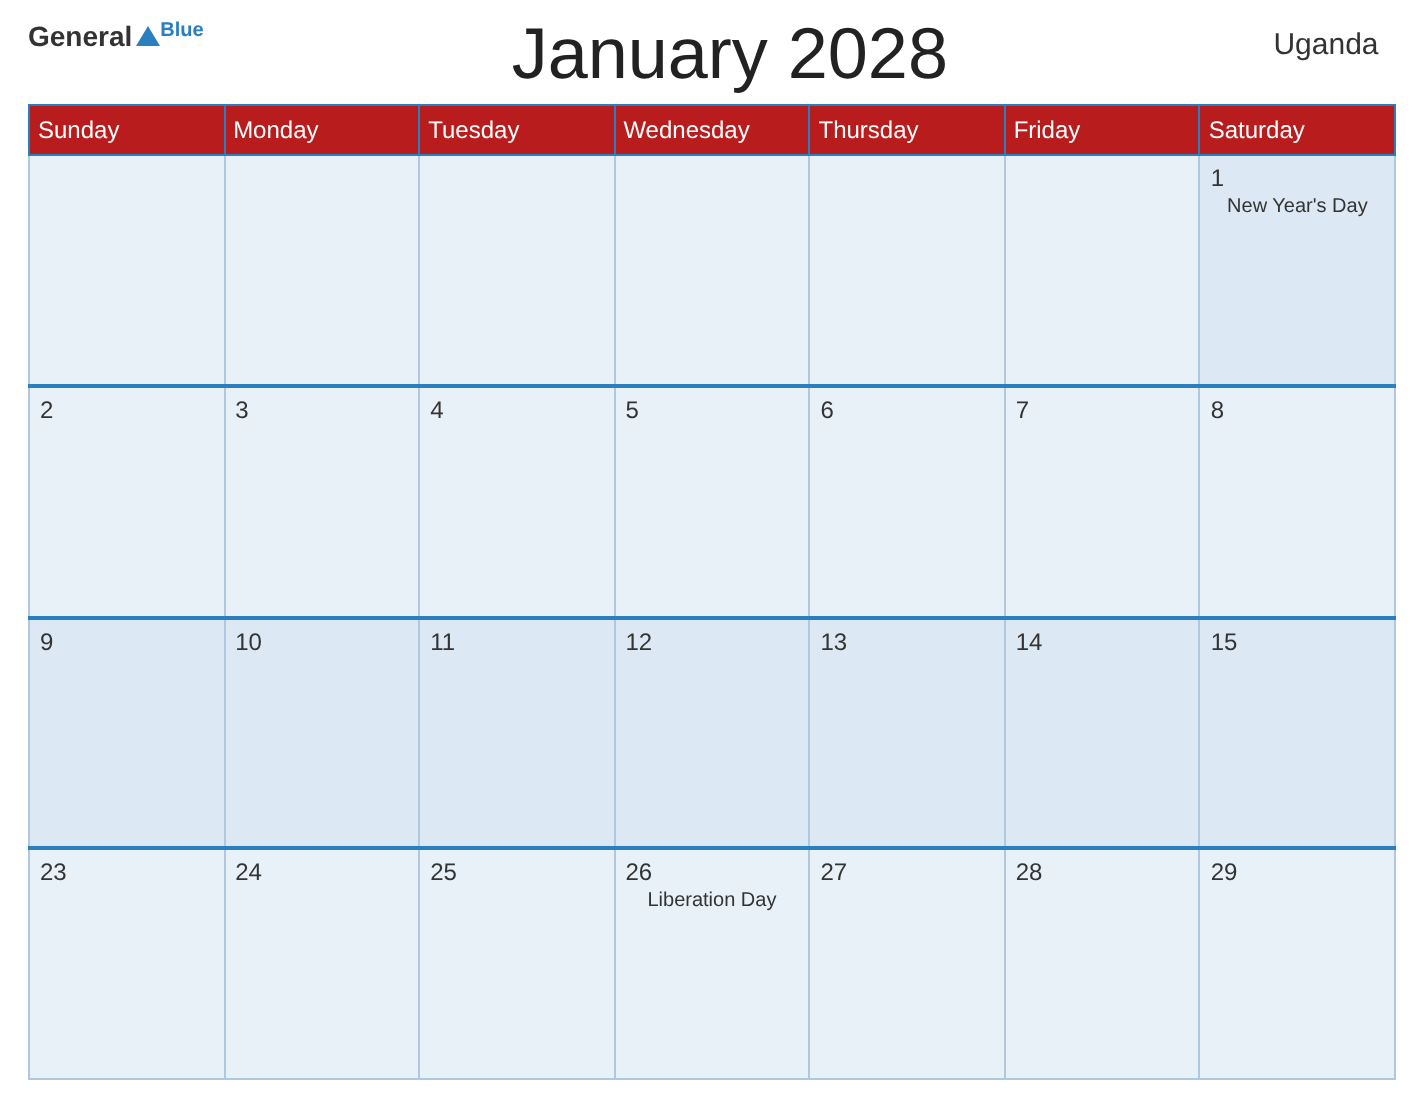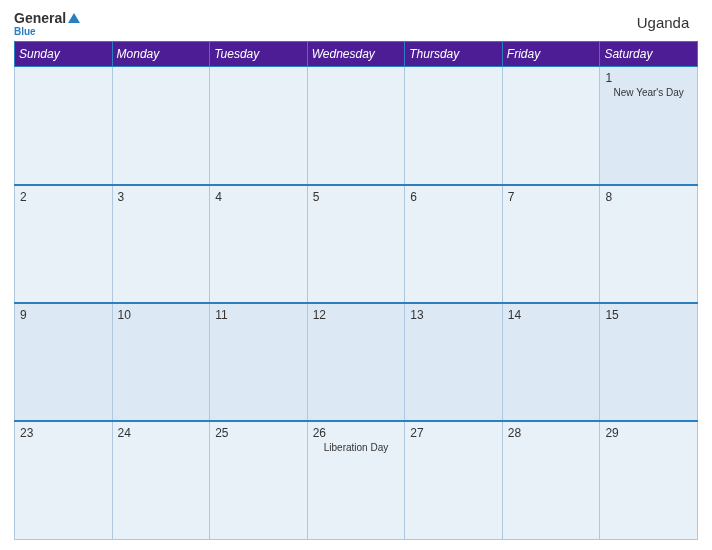--- a/index.html
+++ b/index.html
@@ -18,21 +18,21 @@
       flex-direction: column;
     }
     .header {
       display: flex;
       align-items: flex-start;
       justify-content: space-between;
       margin-bottom: 4px;
     }
     .logo {
       display: flex;
-      flex-direction: column;
+      flex-direction: row;
       font-size: 13px;
     }
     .logo-general {
       font-weight: bold;
       color: #333;
       font-size: 14px;
     }
     .logo-blue {
       color: #2a7fc1;
       font-weight: bold;
@@ -62,22 +62,21 @@
       text-align: center;
       margin-top: 4px;
       min-width: 70px;
     }
     .calendar-table {
       width: 100%;
       border-collapse: collapse;
       flex: 1;
     }
     .calendar-table thead tr {
-      background-color: #4c1d95;
-      font-style: italic;
+      background-color: #b91c1c;
     }
     .calendar-table thead th {
       color: #fff;
       font-size: 12px;
       font-weight: normal;
       padding: 5px 4px;
       text-align: left;
       border: 1px solid #2a7fc1;
     }
     .calendar-table tbody tr {
@@ -124,20 +123,21 @@
 
 <div class="calendar-wrapper">
   <div class="header">
     <div class="logo">
       <div class="logo-row">
         <span class="logo-general">General</span>
         <span class="logo-triangle"></span>
       </div>
       <span class="logo-blue">Blue</span>
     </div>
+    <div class="calendar-title">January 2028</div>
     <div class="country-name">Uganda</div>
   </div>
 
   <table class="calendar-table">
     <thead>
       <tr>
       <th>Sunday</th>
           <th>Monday</th>
           <th>Tuesday</th>
           <th>Wednesday</th>

